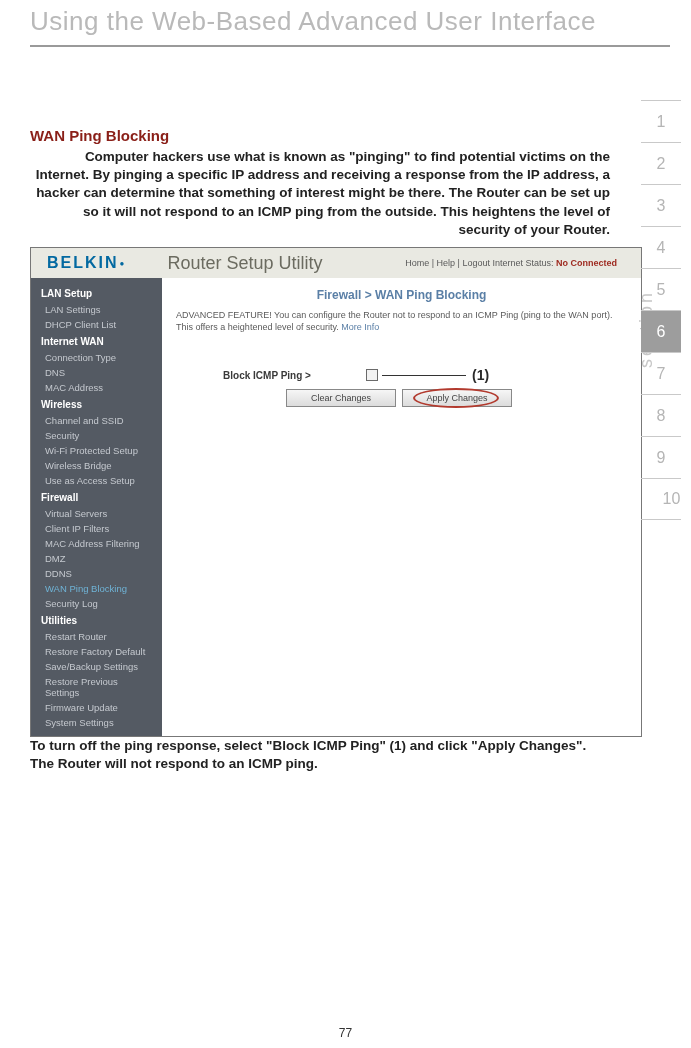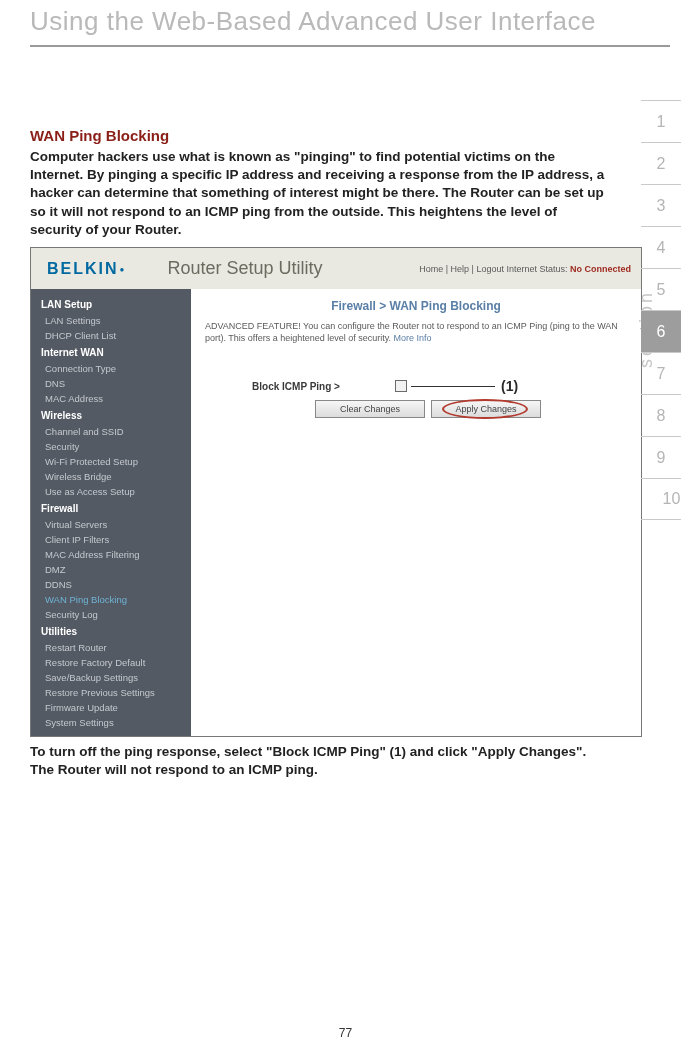--- a/index.html
+++ b/index.html
@@ -2,34 +2,34 @@
 <html><head>
 <meta charset="utf-8">
 <style>
   * { box-sizing: border-box; margin: 0; padding: 0; }
   html, body { width: 691px; height: 1048px; background: #fff; font-family: Arial, Helvetica, sans-serif; color: #222; }
   .page { position: relative; width: 691px; height: 1048px; padding: 0 20px 0 30px; }
   .chapter-title { font-size: 26px; font-weight: 300; color: #b9b9b9; letter-spacing: 0.5px; padding-top: 6px; padding-bottom: 6px; }
   .title-rule { border: none; border-top: 2px solid #9a9a9a; margin-top: 2px; width: 640px; }
   .content { margin-top: 80px; width: 580px; }
   .h2-red { color: #8a1f18; font-size: 15px; font-weight: bold; margin-bottom: 4px; }
-  .para { font-size: 13.5px; line-height: 1.35; font-weight: bold; color: #222; margin-bottom: 8px; }
-  .para2 { font-size: 13.5px; line-height: 1.35; font-weight: bold; color: #222; margin-top: 6px; }
+  .para { font-size: 13.5px; line-height: 1.35; font-weight: bold; color: #222; margin-bottom: 8px; text-align: right; }
+  .para2 { font-size: 13.5px; line-height: 1.35; font-weight: bold; color: #222; margin-top: 0; }
   .bold-marker { font-weight: 900; }
 
   
   .shot { border: 1px solid #777; width: 612px; height: 490px; background: #fff; display: flex; flex-direction: column; overflow: hidden; }
   .shot-top { height: 58px; background: #e9e9e2; display: flex; align-items: center; }
   .logo { font-family: Arial, sans-serif; font-weight: 900; letter-spacing: 2px; font-size: 16px; color: #0369a1; padding-left: 16px; }
   .logo .dot { font-size: 8px; vertical-align: middle; padding: 0 1px; }
   .rsu { flex: 1; text-align: left; padding-left: 40px; font-size: 18px; color: #6b6b60; }
-  .tlinks { font-size: 9px; color: #5a5a5a; padding-right: 10px; }
+  .tlinks { font-size: 9px; color: #5a5a5a; padding-right: 24px; }
   .tlinks .noconn { color: #9e2a20; font-weight: bold; }
   .shot-body { flex: 1; display: flex; }
-  .sidebar { width: 160px; background: #545a63; color: #d7dbe1; font-size: 9.5px; padding: 6px 0 6px 0; overflow: hidden; }
+  .sidebar { width: 131px; background: #545a63; color: #d7dbe1; font-size: 9.5px; padding: 6px 0 6px 0; overflow: hidden; }
   .sidebar .grp { color: #fff; font-weight: bold; padding: 4px 10px 3px 10px; font-size: 10px; }
   .sidebar .item { padding: 2px 10px 2px 14px; color: #c5c9cf; }
   .sidebar .item.active { color: #6fb3d6; }
   .mainpane { flex: 1; padding: 10px 14px; font-size: 10px; color: #4b4b4b; position: relative; }
   .crumb { color: #5a7fa6; font-size: 12px; font-weight: bold; margin-bottom: 8px; text-align: center; }
   .advtxt { font-size: 9px; color: #5a5a5a; line-height: 1.3; }
   .advtxt .mi { color: #5a7fa6; }
   .ctrl-row { margin-top: 34px; display: flex; align-items: center; }
   .ctrl-lbl { width: 190px; text-align: center; padding-right: 8px; font-size: 10px; font-weight: bold; color: #3a3a3a; }
   .cbwrap { display: flex; align-items: center; }

